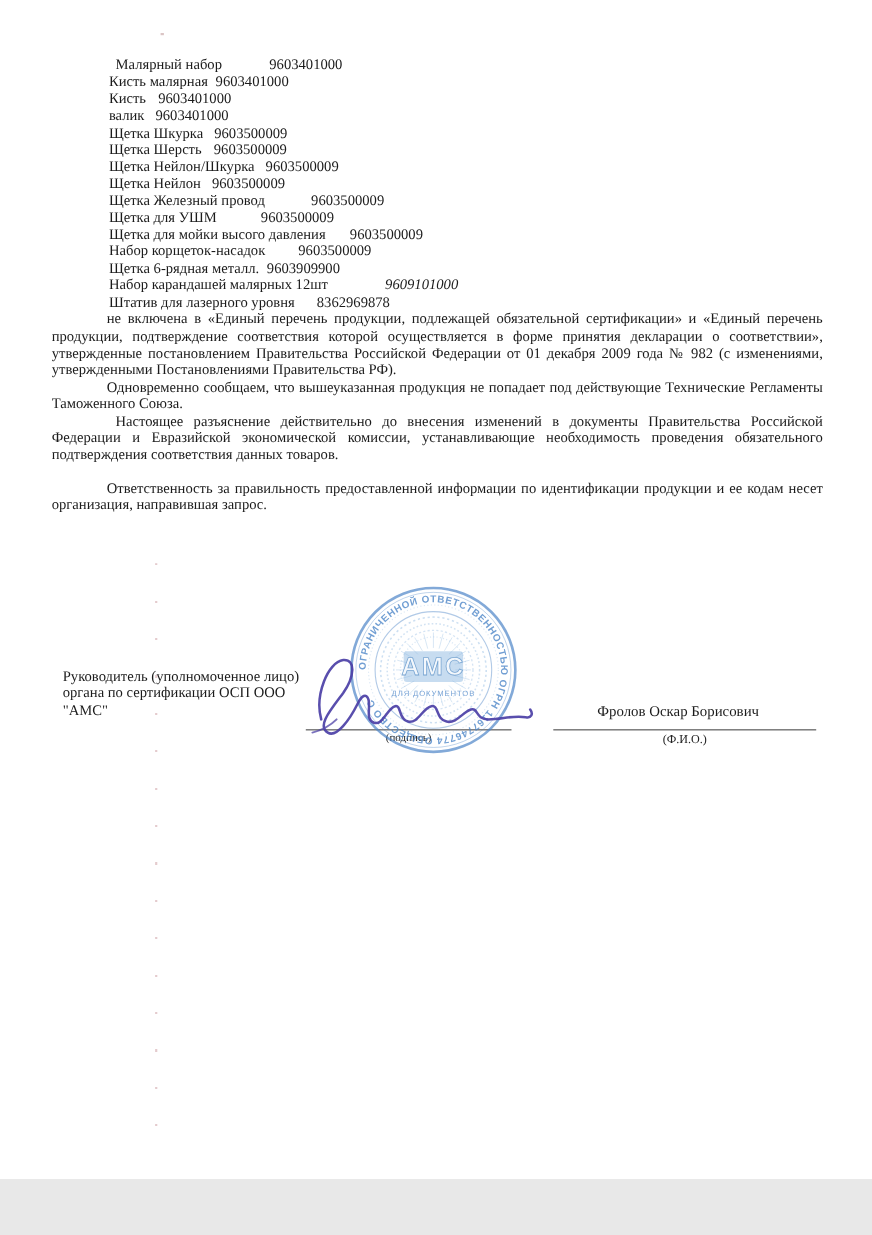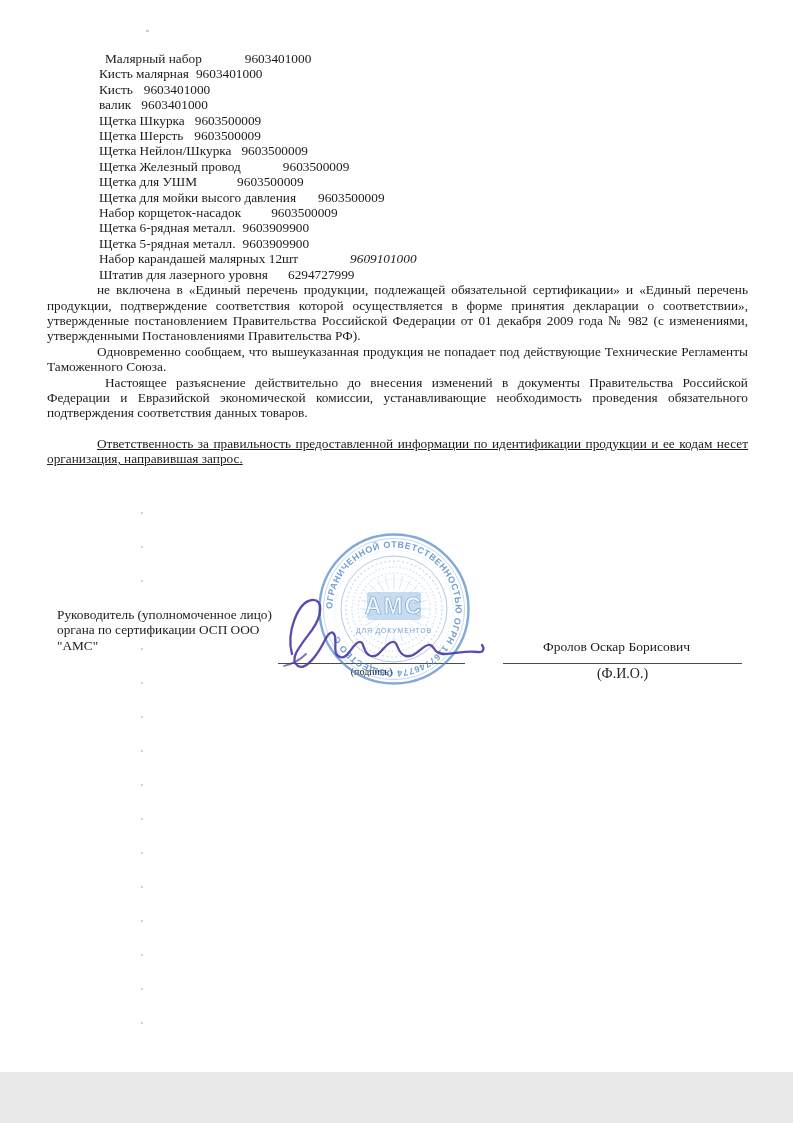--- a/index.html
+++ b/index.html
@@ -12,37 +12,37 @@
   
   .content{
     position:absolute;left:47px;top:51px;width:701px;
     font-size:13.3px;line-height:15.4px;text-align:justify;
   }
   #list{margin-left:52px;}
   .item-line{white-space:nowrap;text-align:left;}
   .item-line.first{padding-left:6px;}
   .item-code{display:inline-block;}
   #paras p{margin:0;}
-  #paras p.spaced{margin-top:15px;text-decoration:underline;}
+  #paras p.spaced{margin-top:15px;}
 
   
   .sig-left{
     position:absolute;left:57px;top:607px;width:280px;
     font-size:13.3px;line-height:15.4px;
   }
   .sig-line{position:absolute;left:278px;top:663px;width:187px;border-top:1.2px solid #4b4b4b;}
   .sig-caption{
     position:absolute;left:278px;top:666px;width:187px;text-align:center;
     font-size:10px;color:#222;
   }
   .signatory-name{position:absolute;left:543px;top:639px;font-size:13.5px;}
   .fio-line{position:absolute;left:503px;top:663px;width:239px;border-top:1.2px solid #4b4b4b;}
   .fio-caption{
     position:absolute;left:503px;top:666px;width:239px;text-align:center;
-    font-size:14px;color:#222;
+    font-size:11px;color:#222;
   }
 
   
   .stamp{position:absolute;left:316px;top:531px;width:156px;height:156px;z-index:2;}
   .stamp text{font-family:"Liberation Sans","DejaVu Sans",sans-serif;}
   .signature{position:absolute;left:278px;top:592px;width:212px;height:80px;z-index:3;}
 
   
   .dots{
     position:absolute;left:141px;top:512px;width:2px;height:540px;z-index:1;
@@ -61,28 +61,28 @@
 
   <div class="content">
     <div id="list">
         <div class="item-line first"><span>Малярный набор</span><span class="item-code" style="margin-left: 43px;">9603401000</span></div>
         <div class="item-line"><span>Кисть малярная</span><span class="item-code" style="margin-left: 7px;">9603401000</span></div>
         <div class="item-line"><span>Кисть</span><span class="item-code" style="margin-left: 11px;">9603401000</span></div>
         <div class="item-line"><span>валик</span><span class="item-code" style="margin-left: 10px;">9603401000</span></div>
         <div class="item-line"><span>Щетка Шкурка</span><span class="item-code" style="margin-left: 10px;">9603500009</span></div>
         <div class="item-line"><span>Щетка Шерсть</span><span class="item-code" style="margin-left: 11px;">9603500009</span></div>
         <div class="item-line"><span>Щетка Нейлон/Шкурка</span><span class="item-code" style="margin-left: 10px;">9603500009</span></div>
+        <div class="item-line"><span>Щетка Нейлон</span><span class="item-code" style="margin-left: 10px;">9603500009</span></div>
         <div class="item-line"><span>Щетка Железный провод</span><span class="item-code" style="margin-left: 42px;">9603500009</span></div>
         <div class="item-line"><span>Щетка для УШМ</span><span class="item-code" style="margin-left: 40px;">9603500009</span></div>
         <div class="item-line"><span>Щетка для мойки высого давления</span><span class="item-code" style="margin-left: 22px;">9603500009</span></div>
         <div class="item-line"><span>Набор корщеток-насадок</span><span class="item-code" style="margin-left: 30px;">9603500009</span></div>
         <div class="item-line"><span>Щетка 6-рядная металл.</span><span class="item-code" style="margin-left: 7px;">9603909900</span></div>
-        <div class="item-line"><span>Щетка 5-рядная металл.</span><span class="item-code" style="margin-left: 7px;">9603909900</span></div>
         <div class="item-line"><span>Набор карандашей малярных 12шт</span><span class="item-code" style="margin-left: 52px; font-style: italic;">9609101000</span></div>
-        <div class="item-line"><span>Штатив для лазерного уровня</span><span class="item-code" style="margin-left: 20px;">6294727999</span></div>
+        <div class="item-line"><span>Штатив для лазерного уровня</span><span class="item-code" style="margin-left: 20px;">8362969878</span></div>
       </div>
     <div id="paras">
         <p style="text-indent: 50px;">не включена в «Единый перечень продукции, подлежащей обязательной сертификации» и «Единый перечень продукции, подтверждение соответствия которой осуществляется в форме принятия декларации о соответствии», утвержденные  постановлением Правительства Российской Федерации от 01 декабря 2009 года № 982 (с изменениями, утвержденными Постановлениями Правительства РФ).</p>
         <p style="text-indent: 50px;">Одновременно сообщаем, что вышеуказанная продукция не попадает под действующие  Технические Регламенты Таможенного Союза.</p>
         <p style="text-indent: 58px;">Настоящее разъяснение действительно до внесения изменений в документы Правительства Российской Федерации и Евразийской экономической комиссии, устанавливающие необходимость проведения обязательного подтверждения соответствия данных товаров.</p>
         <p class="spaced" style="text-indent: 50px;">Ответственность за правильность предоставленной информации по идентификации продукции и ее кодам несет организация, направившая запрос.</p>
       </div>
   </div>
 
   <div class="sig-left" id="sig-left">

